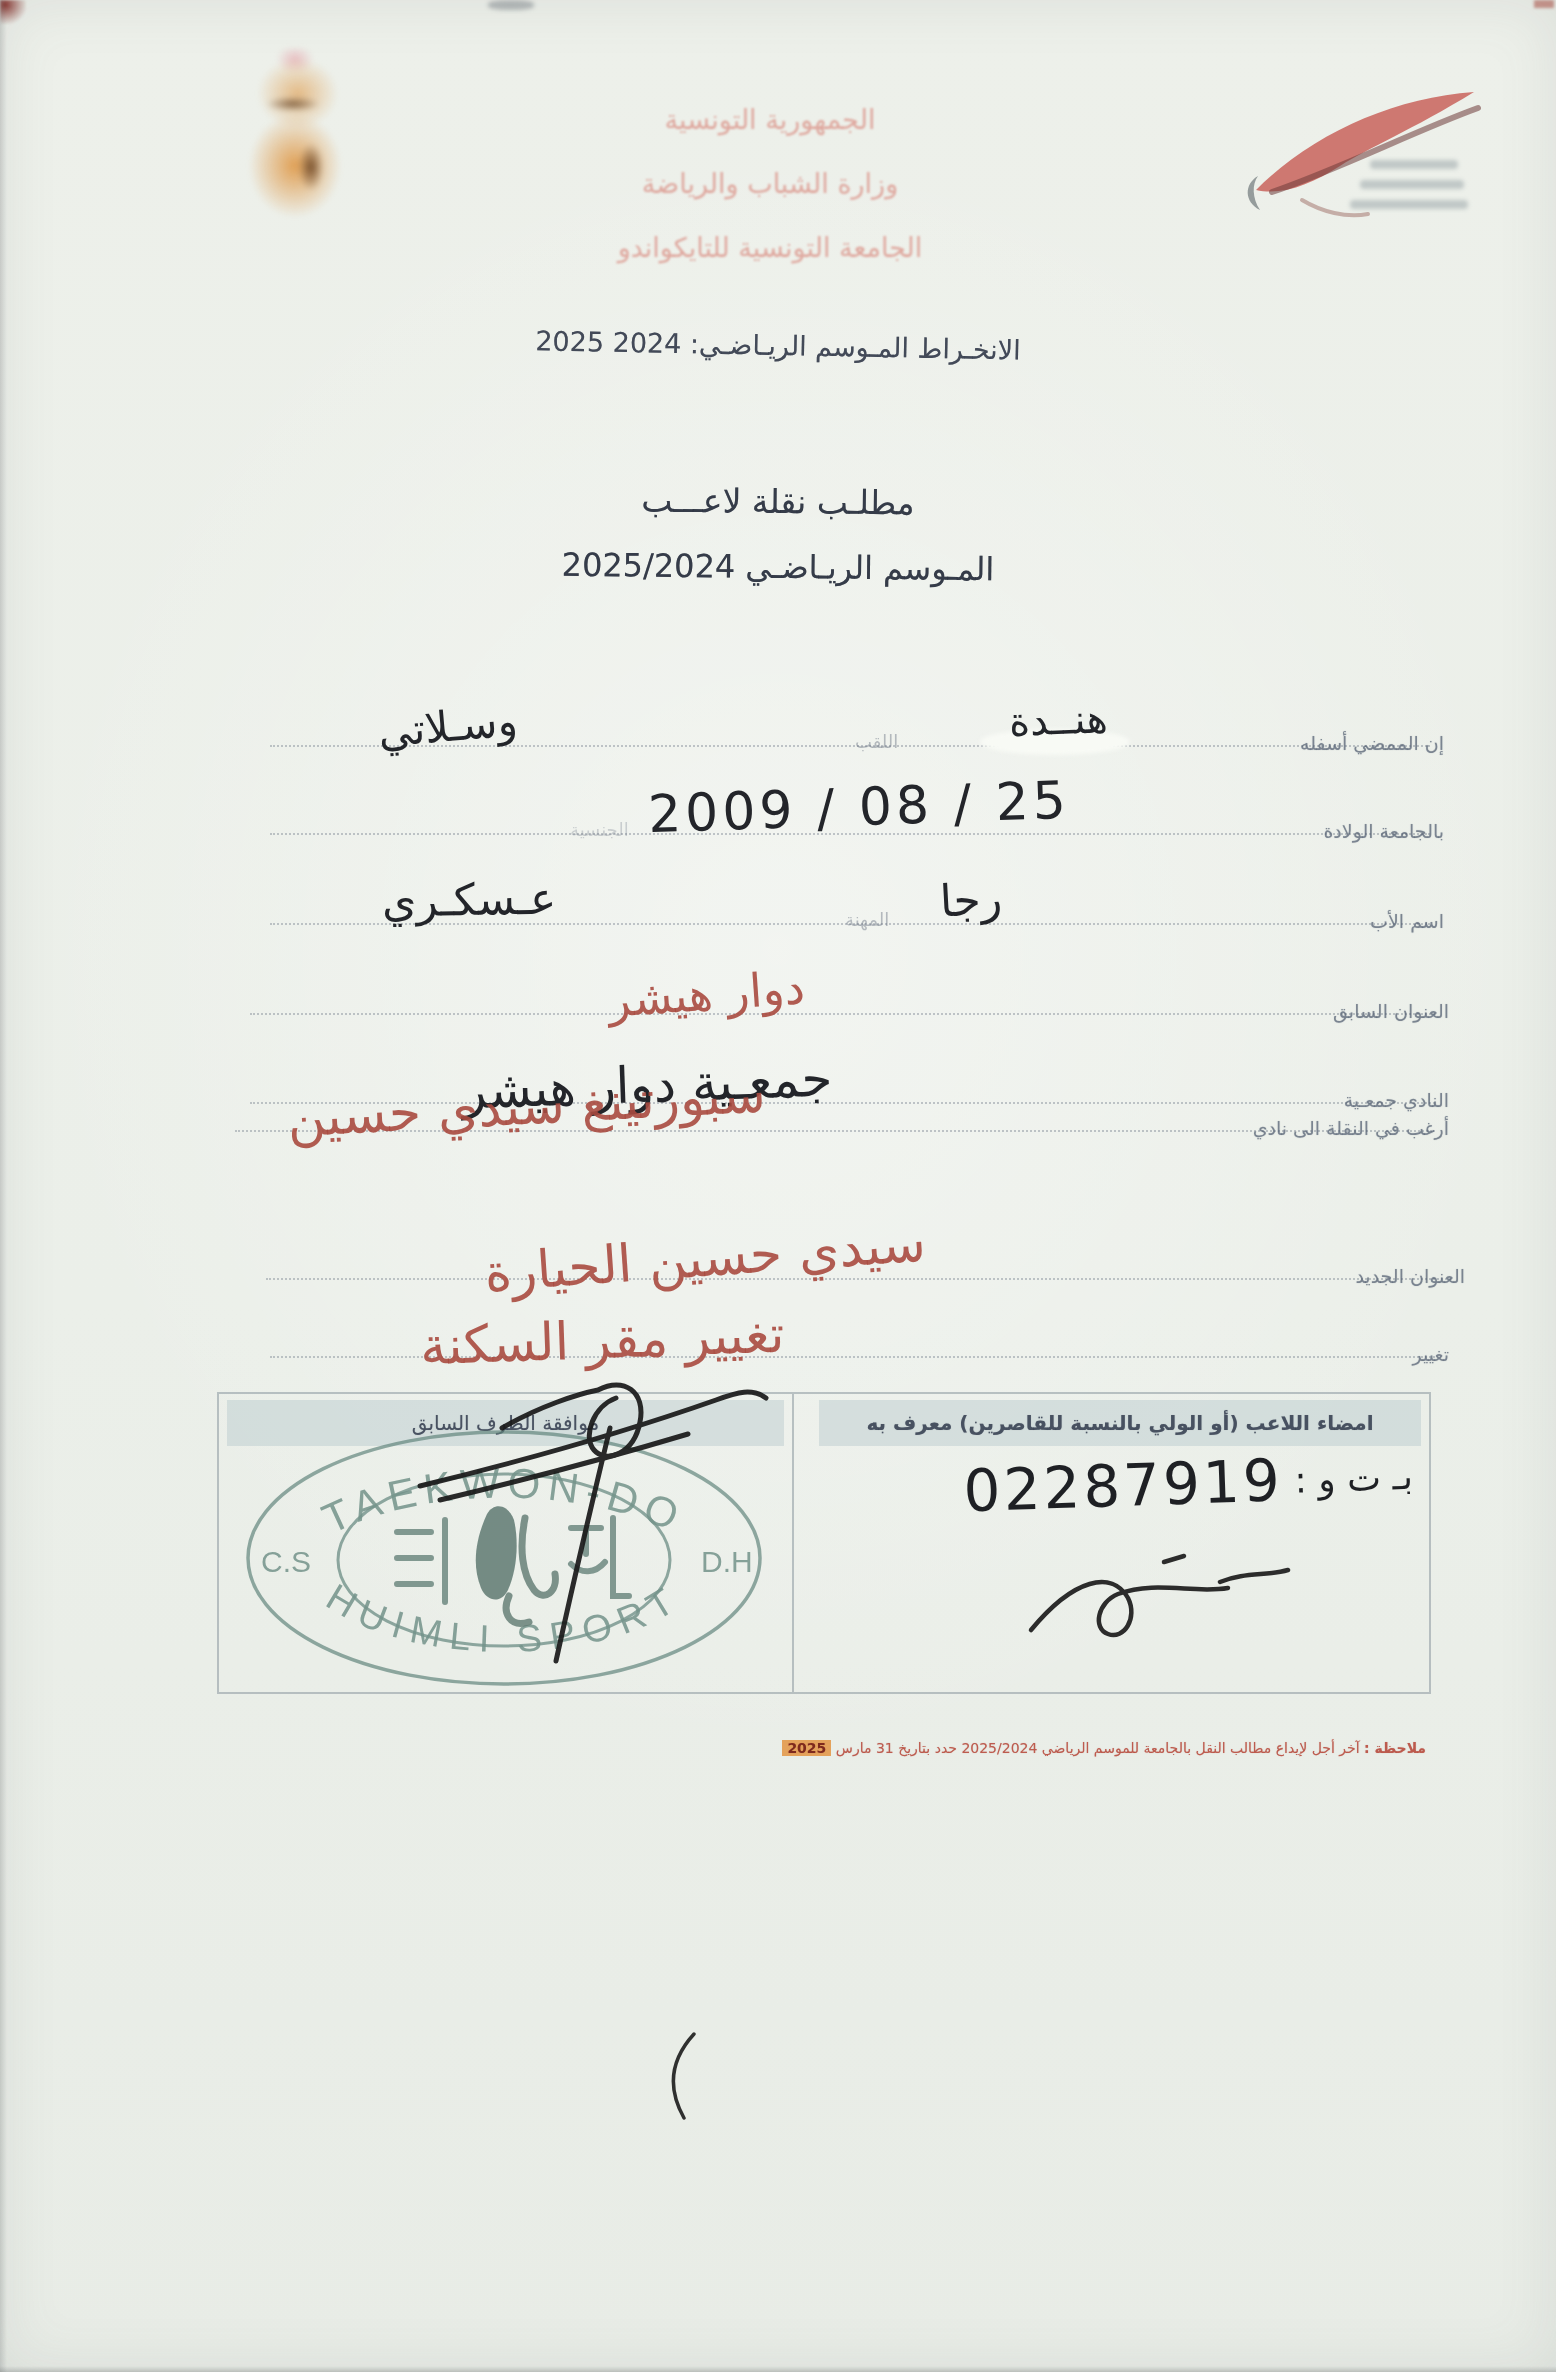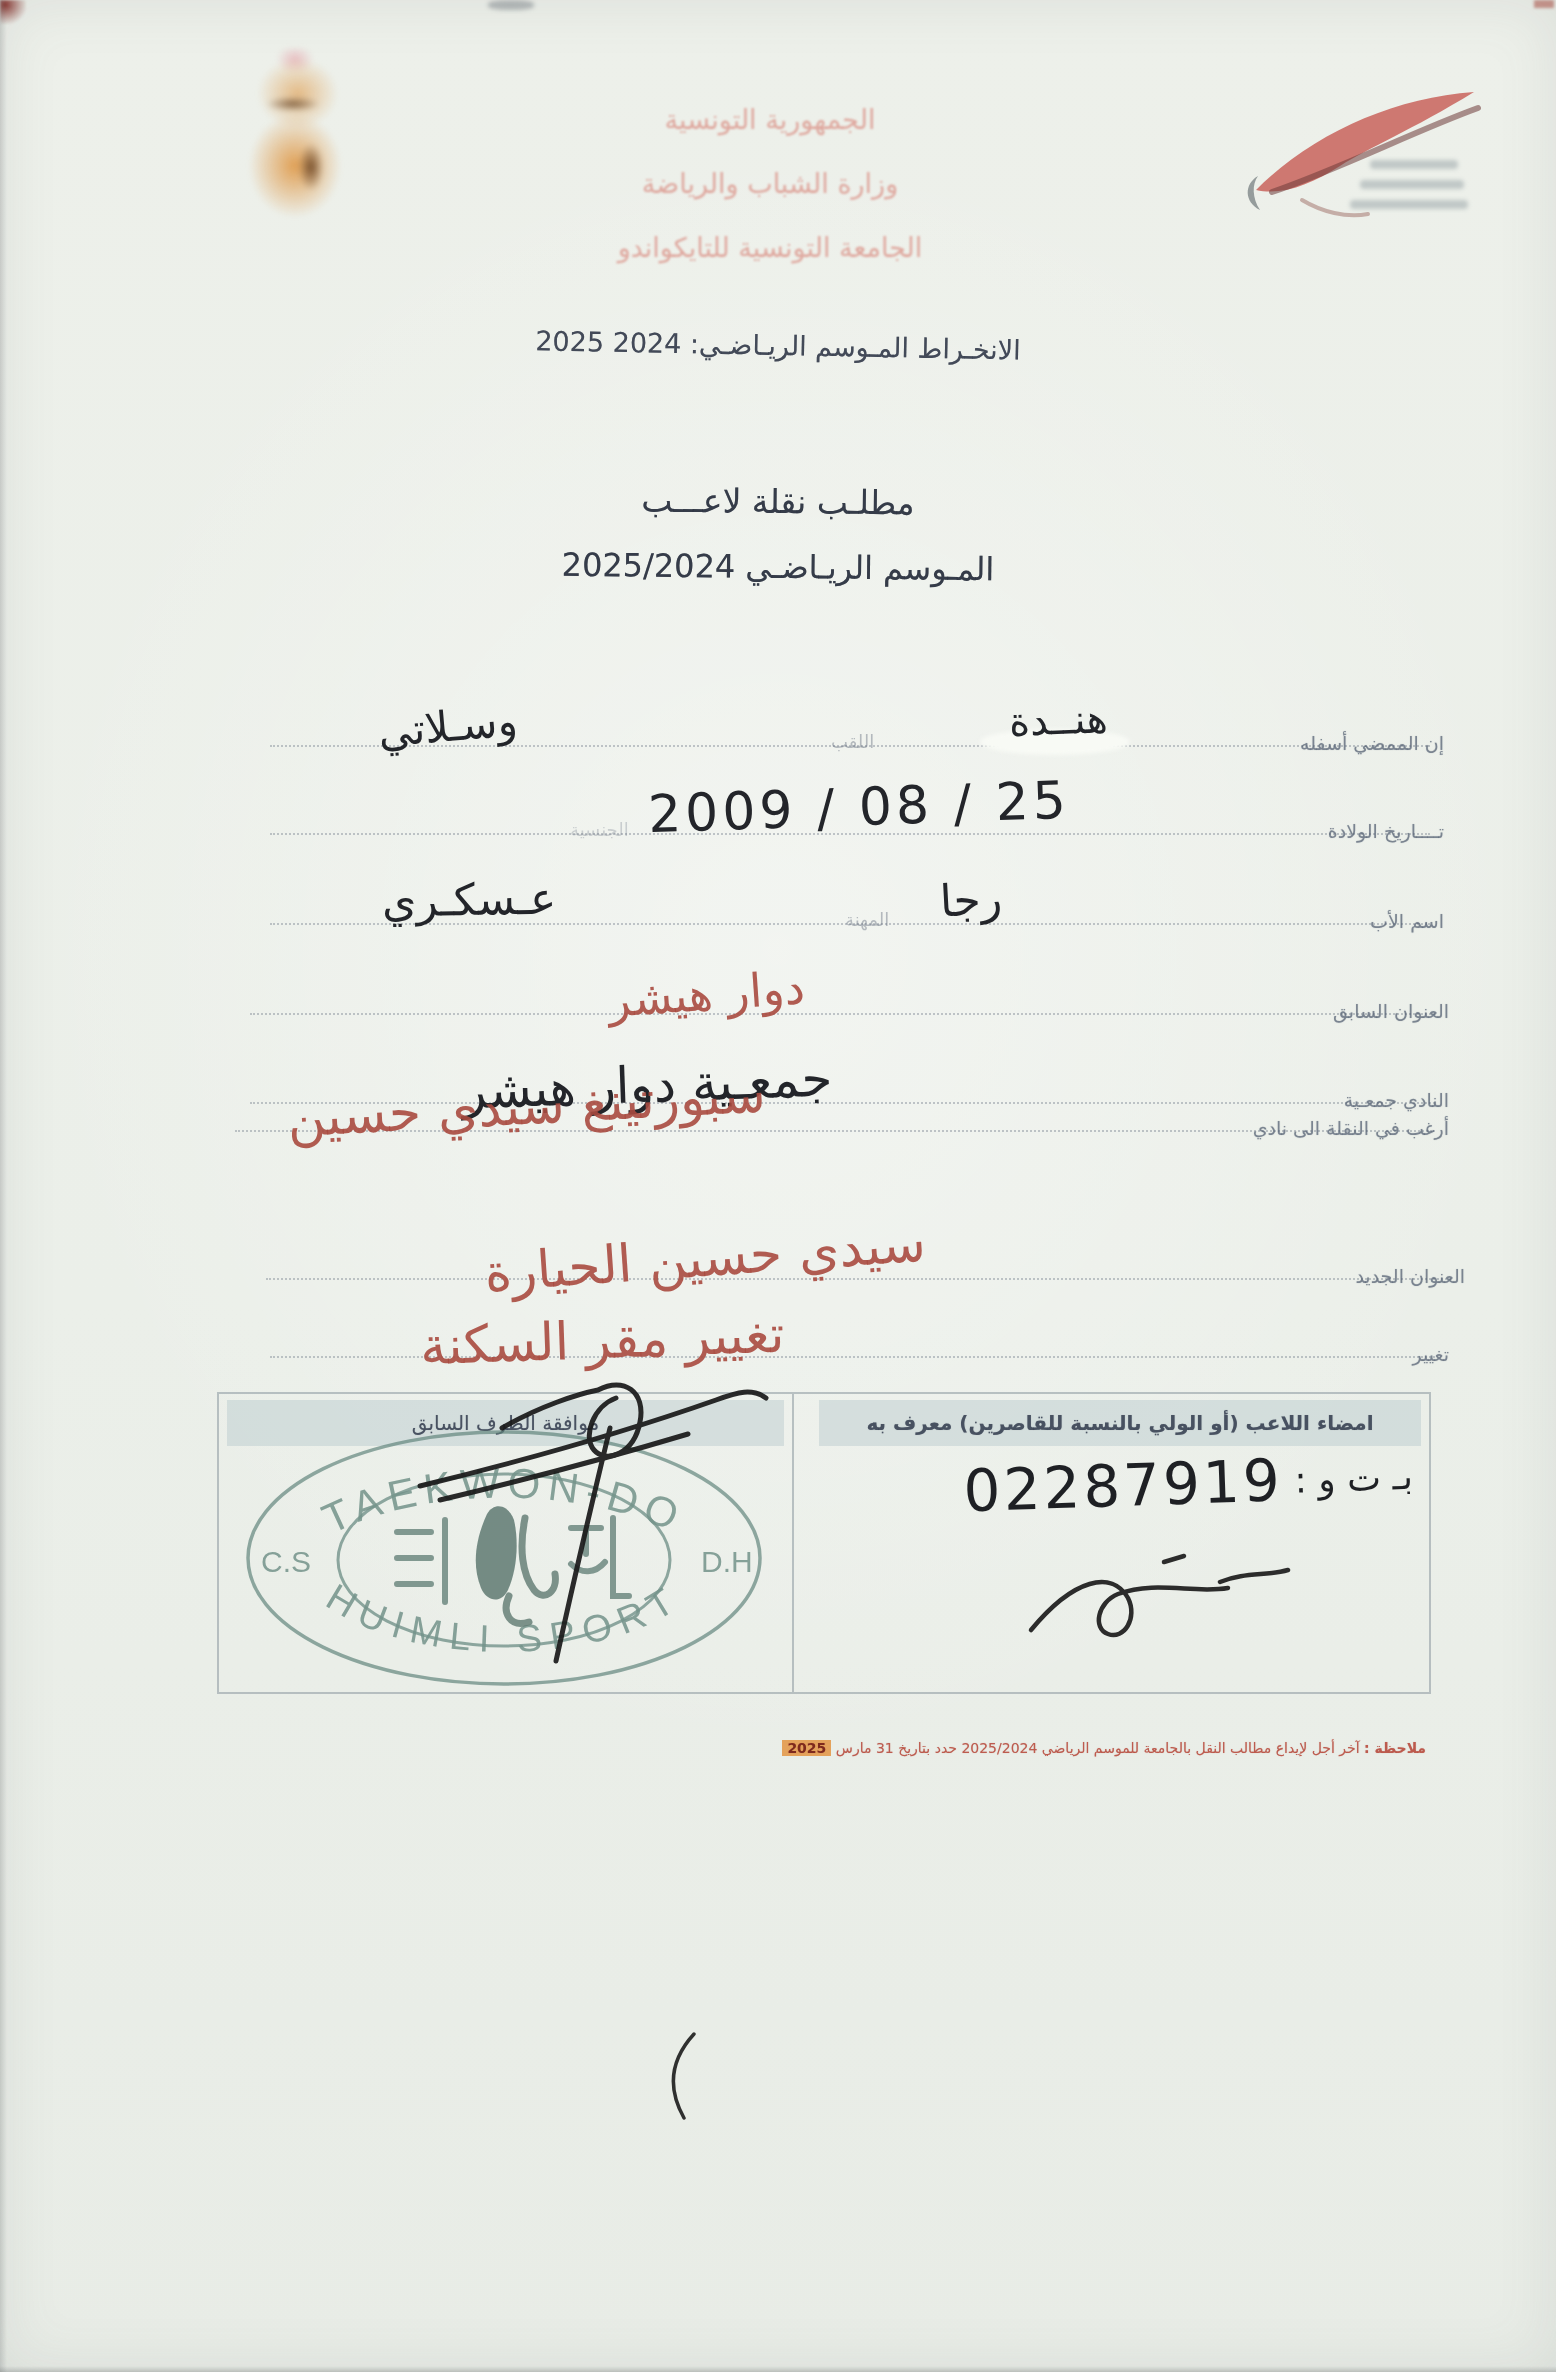--- a/index.html
+++ b/index.html
@@ -134,28 +134,28 @@
       <rect x="108" y="128" width="118" height="9" rx="4"></rect>
     </g>
   </svg>
 
   <div class="season-line">الانخـراط المـوسم الريـاضـي: 2024  2025</div>
   <div class="form-title">مطلـب نقلة لاعـــب</div>
   <div class="form-subtitle">المـوسم الريـاضـي 2025/2024</div>
 
   <div class="row r1">
     <span class="plabel">إن الممضي أسفله</span>
-    <span class="midlabel" style="left:561px">اللقب</span>
+    <span class="midlabel" style="left:585px">اللقب</span>
     <span class="whiteout" style="left:710px;bottom:-10px;width:150px;height:26px"></span>
     <span class="hw v-undersigned">هنــدة</span>
     <span class="hw v-surname">وسـلاتي</span>
   </div>
 
   <div class="row r2">
-    <span class="plabel">تــــاريخ الولادة</span>
+    <span class="plabel">بالجامعة الولادة</span>
     <span class="midlabel" style="left:300px;opacity:.65">الجنسية</span>
     <span class="hw v-birthdate ltr">2009 / 08 / 25</span>
   </div>
 
   <div class="row r3">
     <span class="plabel">اسم الأب</span>
     <span class="midlabel" style="left:575px">المهنة</span>
     <span class="hw v-father">رجا</span>
     <span class="hw v-profession">عـسكـري</span>
   </div>

